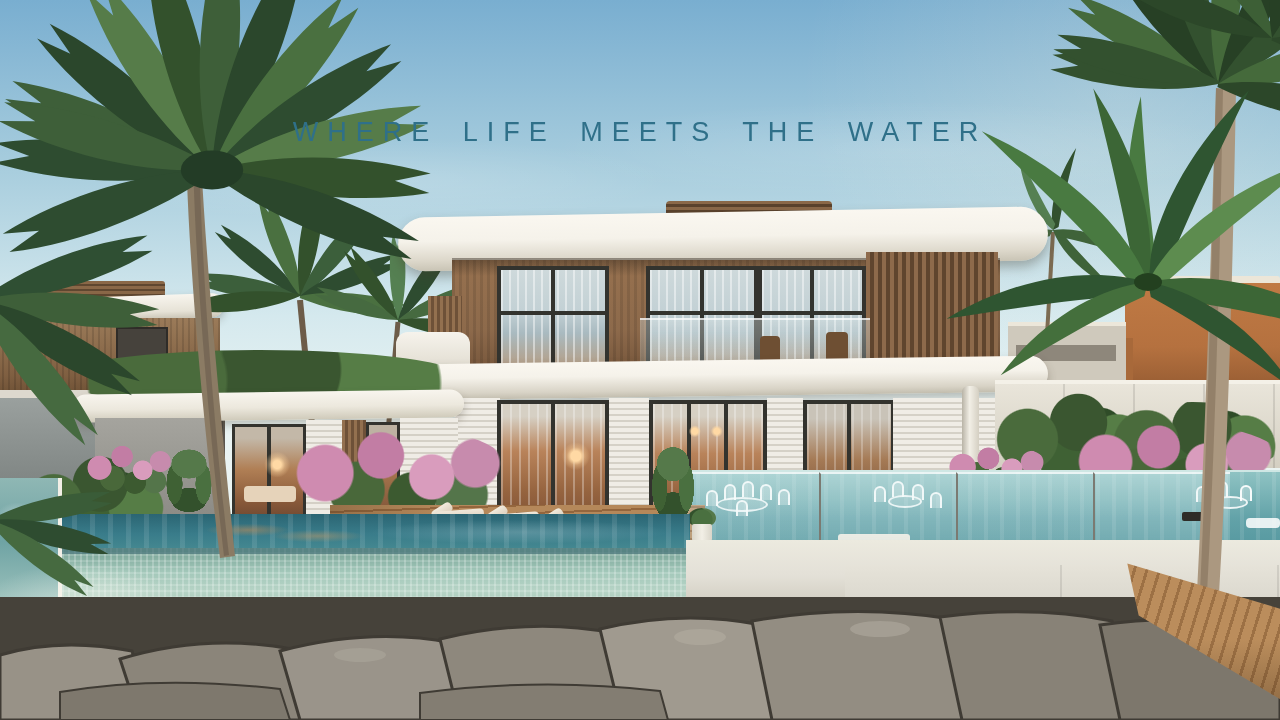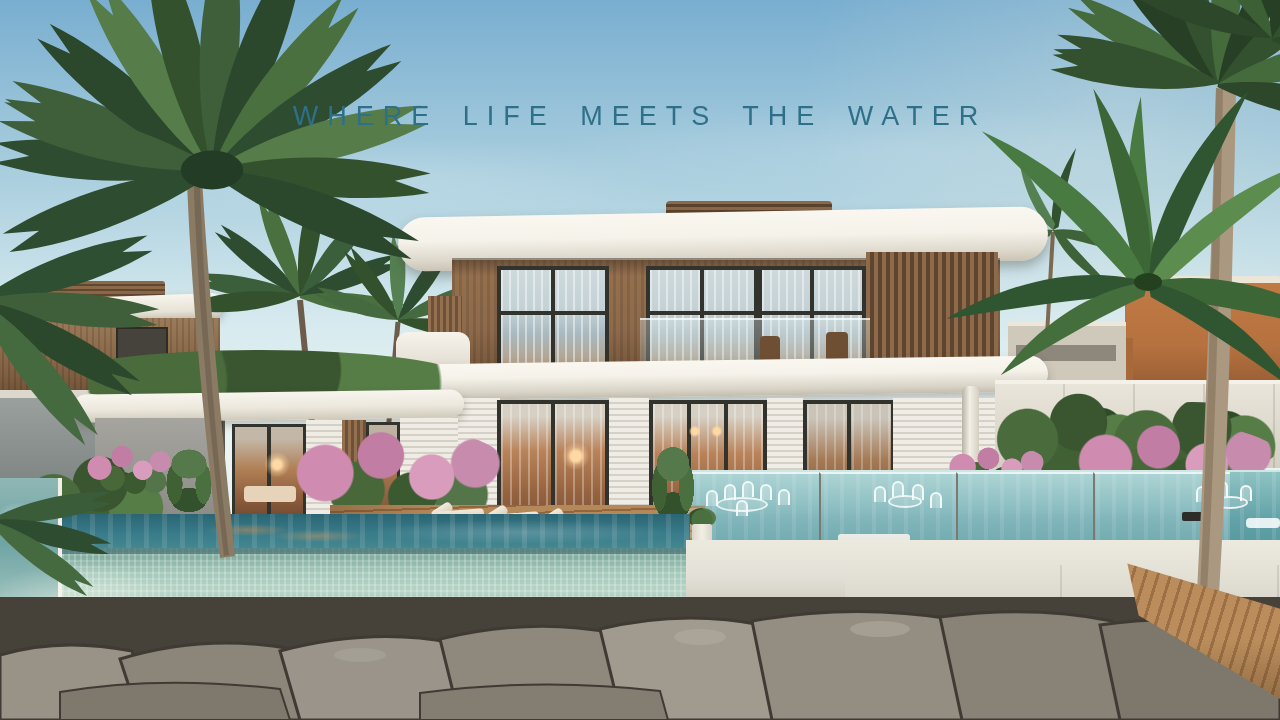--- a/index.html
+++ b/index.html
@@ -14,21 +14,21 @@
       radial-gradient(420px 60px at 380px 180px, rgba(255,255,255,.16), transparent 70%),
       radial-gradient(500px 70px at 900px 150px, rgba(255,255,255,.13), transparent 70%),
       linear-gradient(180deg,
         var(--sky-top,#79aed0) 0%,
         var(--sky-mid,#a9cede) 24%,
         var(--sky-low,#d5e9ee) 44%,
         var(--sky-horizon,#eaf4f3) 58%,
         #edf4f0 100%);}
 
   
-  .tagline{left:0;right:0;top:101px;z-index:50;margin:0;text-align:center;
+  .tagline{left:0;right:0;top:101px;z-index:50;margin:16px;text-align:center;
     font-size:27px;font-weight:400;letter-spacing:9px;word-spacing:8px;
     color:var(--tagline,#2f7089);}
 
   
   .bldg-orange{left:1125px;top:283px;width:155px;height:116px;z-index:2;
     background:linear-gradient(180deg,#c07a44,var(--orange-bldg,#b5713f) 55%,#8f5730);}
   .bldg-orange-roof{left:1120px;top:276px;width:160px;height:9px;z-index:2;background:#ece6d8;border-radius:3px;}
   .bldg-orange2{left:1038px;top:338px;width:95px;height:62px;z-index:2;background:#a8693a;}
   .bldg-gray{left:1008px;top:322px;width:118px;height:70px;z-index:2;background:#cfc9bc;
     border-top:4px solid #ece7da;}

